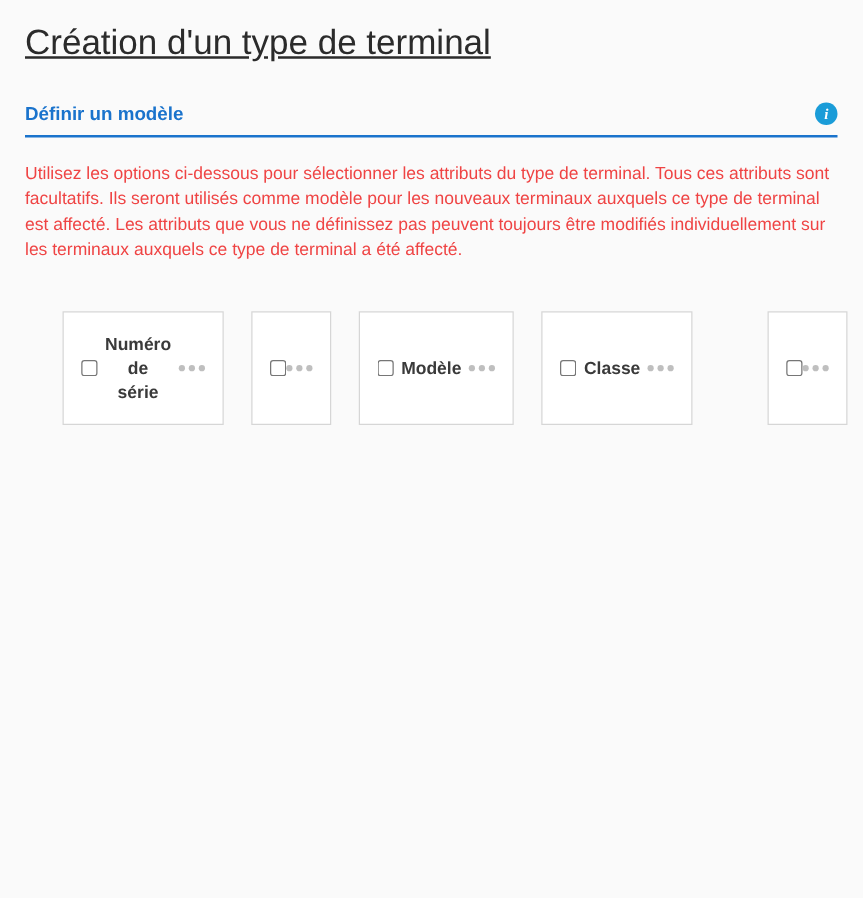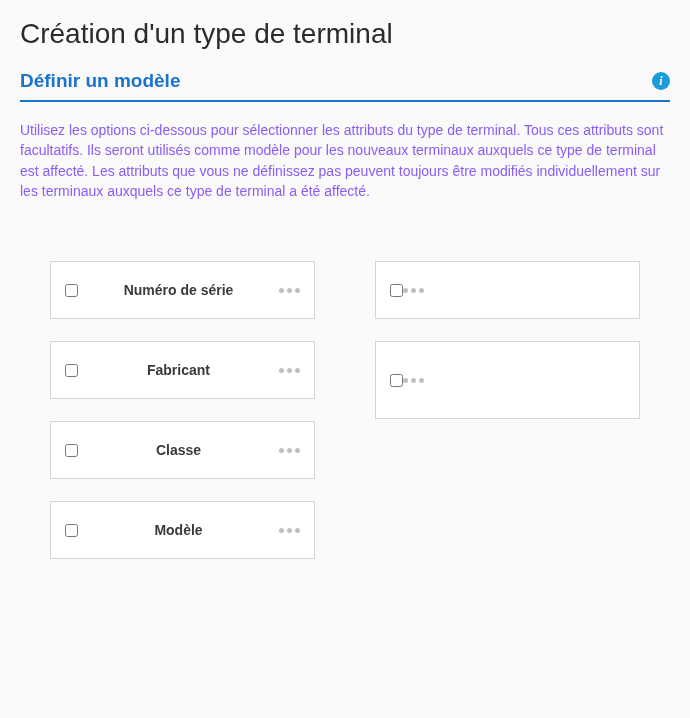--- a/index.html
+++ b/index.html
@@ -7,31 +7,32 @@
     font-family: Arial, Helvetica, sans-serif;
     background: #fafafa;
     width: 690px;
     padding: 18px 20px;
     color: #333;
   }
   h1 {
     font-size: 28px;
     font-weight: 400;
     color: #2b2b2b;
-    margin-bottom: 20px;
+    margin-bottom: 32px;
+    text-decoration: underline;
   }
   .subheader {
     display: flex;
     align-items: center;
     justify-content: space-between;
     margin-bottom: 8px;
   }
   .subheader-title {
     color: #1a73cc;
-    font-size: 19px;
+    font-size: 15px;
     font-weight: 600;
   }
   .info-icon {
     width: 18px;
     height: 18px;
     border-radius: 50%;
     background: #1a9cd8;
     color: #fff;
     font-family: Georgia, serif;
     font-style: italic;
@@ -42,33 +43,33 @@
     justify-content: center;
     cursor: pointer;
   }
   .divider {
     height: 2px;
     background: #1a73cc;
     margin-bottom: 18px;
   }
   .description {
     font-size: 14px;
-    color: #8b5cf6;
+    color: #ef4444;
     line-height: 1.45;
-    margin-bottom: 60px;
+    margin-bottom: 40px;
   }
   .grid {
     display: flex;
     gap: 60px;
     padding: 0 30px;
   }
   .col {
     flex: 1;
     display: flex;
-    flex-direction: column;
+    flex-direction: row;
     gap: 22px;
   }
   .card {
     border: 1px solid #d6d6d6;
     background: #fff;
     padding: 16px 14px;
     display: flex;
     align-items: center;
     min-height: 58px;
   }
@@ -119,39 +120,38 @@
         <input type="checkbox" class="card-check" style="">
         <div class="card-label">Numéro de série</div>
         <div class="dots">
           <span></span>
           <span></span>
           <span></span>
         </div>
       </div>
       <div class="card">
         <input type="checkbox" class="card-check" style="">
-        <div class="card-label">Fabricant</div>
+        <div class="dots">
+          <span></span>
+          <span></span>
+          <span></span>
+        </div>
+      </div>
+      <div class="card">
+        <input type="checkbox" class="card-check" style="">
+        <div class="card-label">Modèle</div>
         <div class="dots">
           <span></span>
           <span></span>
           <span></span>
         </div>
       </div>
       <div class="card">
         <input type="checkbox" class="card-check" style="">
         <div class="card-label">Classe</div>
-        <div class="dots">
-          <span></span>
-          <span></span>
-          <span></span>
-        </div>
-      </div>
-      <div class="card">
-        <input type="checkbox" class="card-check" style="">
-        <div class="card-label">Modèle</div>
         <div class="dots">
           <span></span>
           <span></span>
           <span></span>
         </div>
       </div>
     </div>
   <div class="col" id="col-right">
       <div class="card">
         <input type="checkbox" class="card-check" style="">

